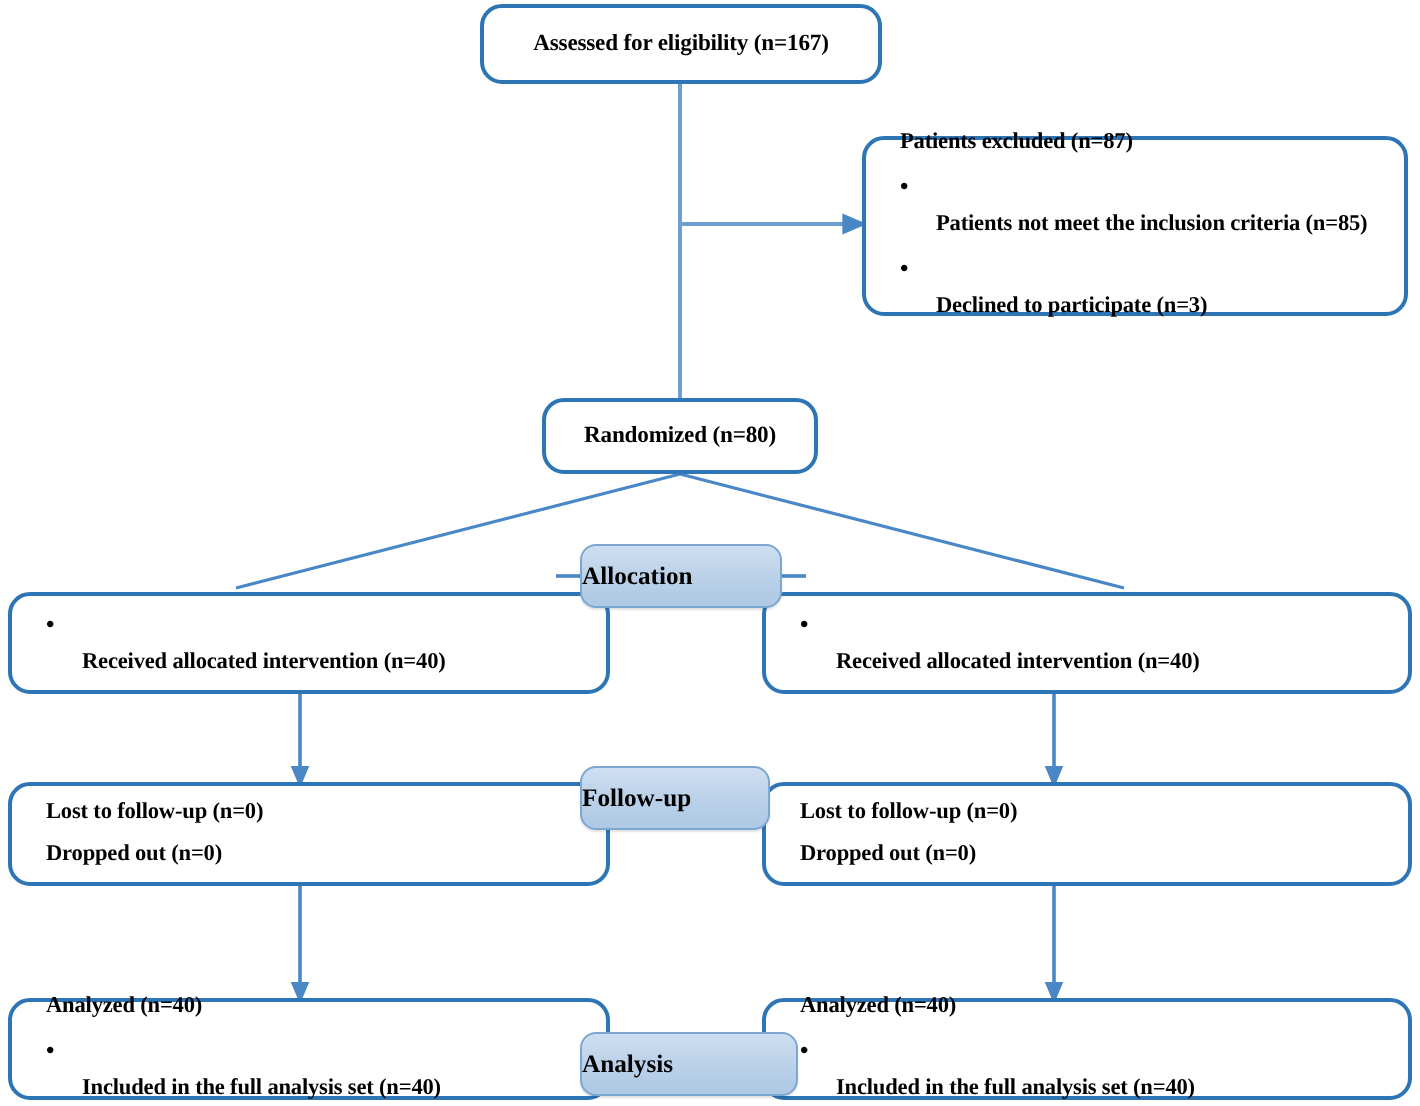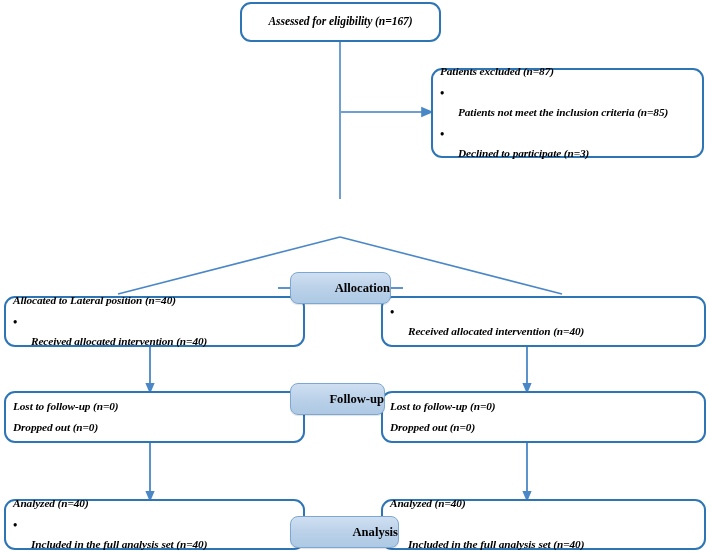--- a/index.html
+++ b/index.html
@@ -20,43 +20,42 @@
     display:flex;
     flex-direction:column;
     justify-content:center;
   }
   .node .line{
     font-weight:bold;
     font-size:11.3px;
     line-height:1.05;
     white-space:nowrap;
     letter-spacing:-0.1px;
-    font-style:italic;
   }
   .centered{align-items:center;text-align:center;}
   .centered .line{font-size:11.6px;}
 
-  .padded{padding-left:7px;border-radius:11px;}
+  .padded{padding-left:17px;border-radius:11px;}
   .padded .line{margin:4.5px 0;}
 
   .bullet{
     display:flex;align-items:flex-start;
   }
   .bullet .dot{
     width:18px;flex:0 0 18px;font-size:12px;line-height:1.05;text-align:left;
   }
   .bullet .btxt{font-weight:bold;font-size:11.3px;line-height:1.05;white-space:nowrap;margin-top:20px;}
 
   .stage{
     position:absolute;
     box-sizing:border-box;
     border:1.3px solid #7ba7d0;
     border-radius:8px;
     background:linear-gradient(180deg,#cfdff1 0%,#b9d0e8 55%,#aec9e4 100%);
-    display:flex;align-items:center;justify-content:flex-end;
+    display:flex;align-items:center;justify-content:flex-start;
     z-index:5;
     box-shadow:0 1px 1px rgba(0,0,0,0.12);
   }
   .stage span{
     font-weight:bold;font-size:12.6px;white-space:nowrap;
   }
 
   
   #n-assessed{left:240px;top:2px;width:201px;height:40px;}
   #n-excluded{left:431px;top:68px;width:273px;height:90px;}
@@ -115,23 +114,25 @@
     <div class="line bullet">
       <span class="dot">•</span>
       <span class="btxt">Patients not meet the inclusion criteria (n=85)</span>
     </div>
     <div class="line bullet">
       <span class="dot">•</span>
       <span class="btxt">Declined to participate (n=3)</span>
     </div>
   </div>
 
+  <div class="node centered" id="n-random">
+    <div class="line">Randomized (n=80)</div>
+  </div>
 
   <div class="node padded" id="n-alloc-left">
-    <div class="line">Allocated to Lateral position (n=40)</div>
     <div class="line bullet">
       <span class="dot">•</span>
       <span class="btxt">Received allocated intervention (n=40)</span>
     </div>
   </div>
 
   <div class="node padded" id="n-alloc-right">
     <div class="line bullet">
       <span class="dot">•</span>
       <span class="btxt">Received allocated intervention (n=40)</span>

